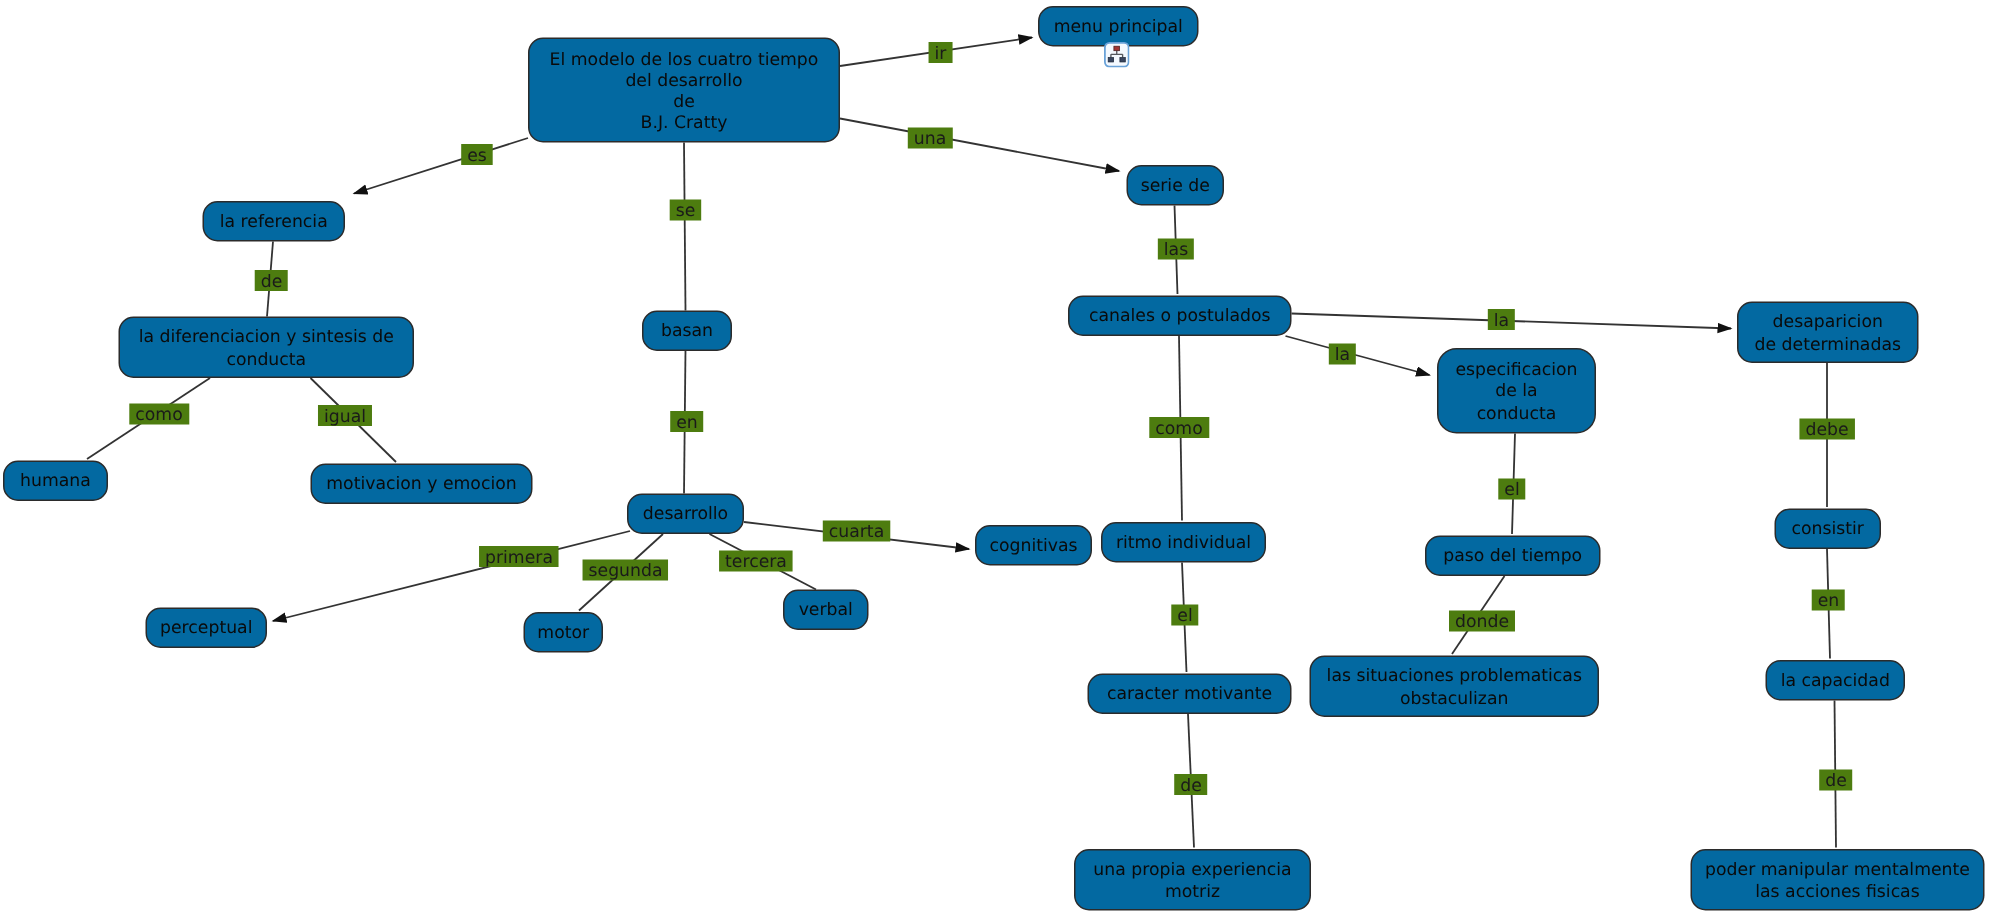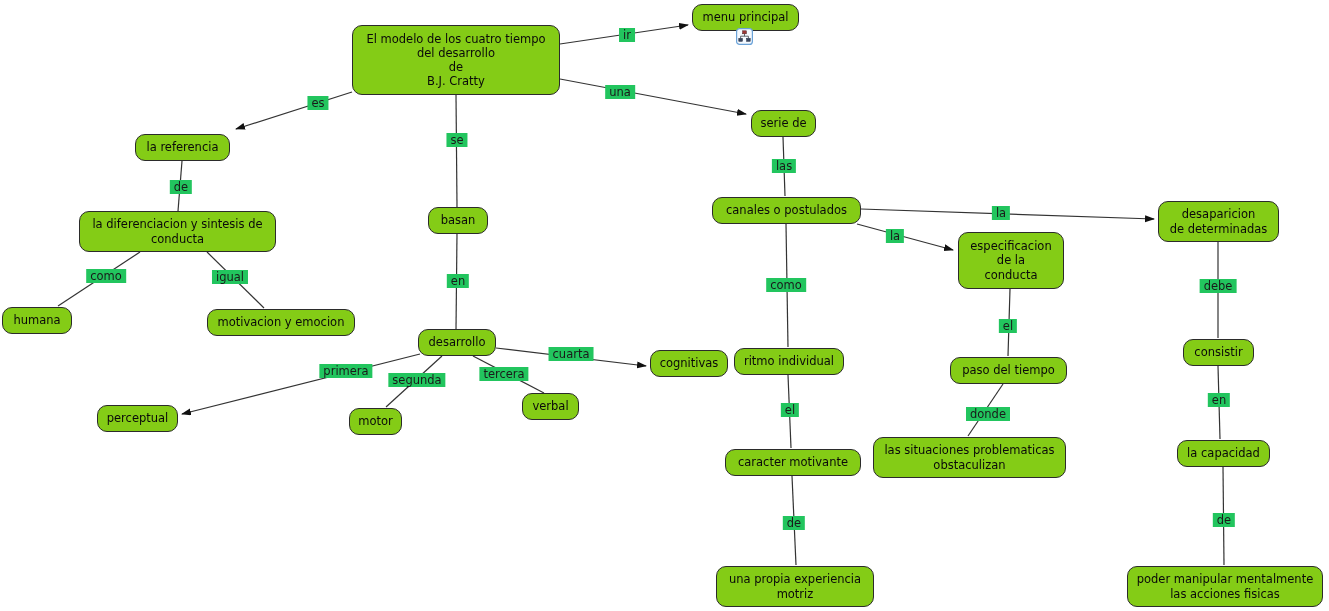--- a/index.html
+++ b/index.html
@@ -17,37 +17,37 @@
   }
   #wires {
     position: absolute;
     left: 0; top: 0;
     width: 1329px; height: 611px;
     pointer-events: none;
   }
   .node {
     position: absolute;
     box-sizing: border-box;
-    background: #84cc16;
+    background: #0369a1;
     border: 1.3px solid #2b2b2b;
     border-radius: 10px;
     display: flex;
     align-items: center;
     justify-content: center;
     text-align: center;
     font-size: 11.5px;
     line-height: 1.22;
     color: #0a0a0a;
     white-space: pre;
     cursor: default;
   }
   .linklabel {
     position: absolute;
     transform: translate(-50%, -50%);
-    background: #22c55e;
+    background: #4d7c0f;
     padding: 0 4px;
     font-size: 11.5px;
     color: #1a1a1a;
     white-space: nowrap;
     cursor: default;
   }
   .resource-icon {
     position: absolute;
     left: 736px;
     top: 28px;
@@ -189,21 +189,21 @@
   </div>
 
   <div class="node" style="left:712px; top:197px; width:149px; height:27px;">
     <span>canales o postulados</span>
   </div>
 
   <div class="node" style="left:734px; top:348px; width:110px; height:27px;">
     <span>ritmo individual</span>
   </div>
 
-  <div class="node" style="left:958px; top:232px; width:106px; height:57px;">
+  <div class="node" style="left:958px; top:232px; width:106px; height:57px;border-radius:13px;">
     <span>especificacion
 de la
 conducta</span>
   </div>
 
   <div class="node" style="left:1158px; top:201px; width:121px; height:41px;">
     <span>desaparicion
 de determinadas</span>
   </div>
 

